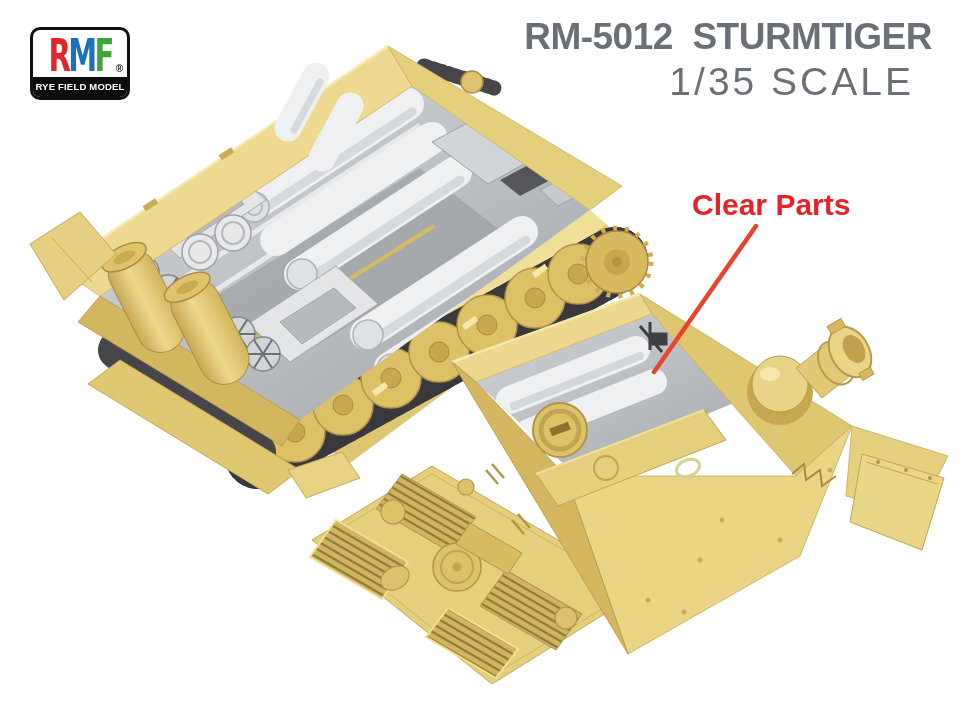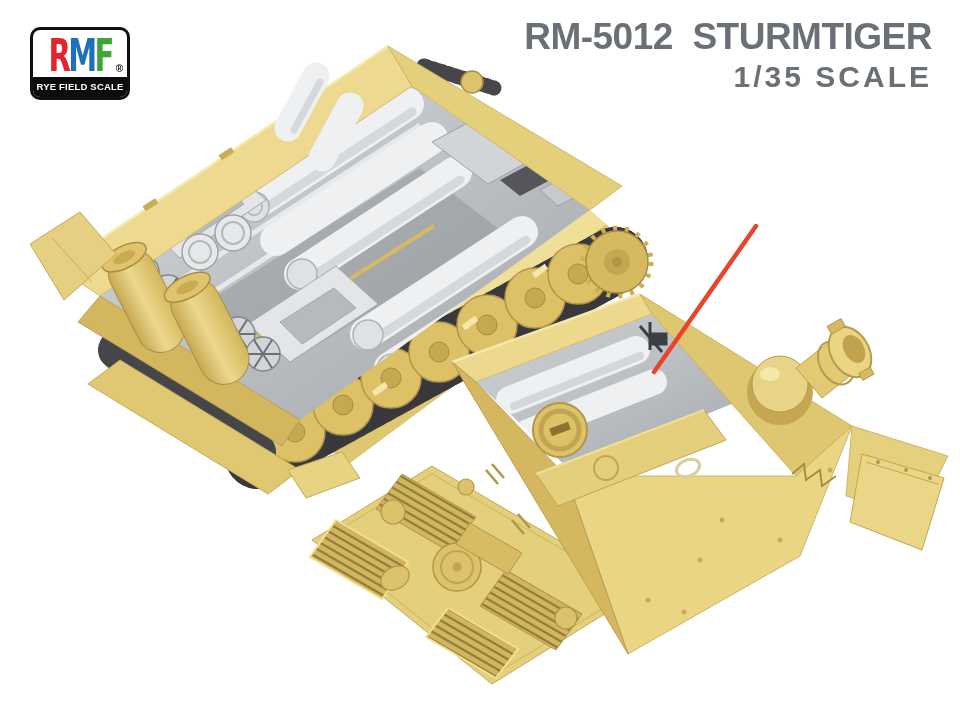--- a/index.html
+++ b/index.html
@@ -13,21 +13,21 @@
         justify-content:center;align-items:center;font-weight:bold;font-size:44px;
         letter-spacing:-4px;transform:scaleX(.66);transform-origin:50% 50%;
         font-family:"DejaVu Sans","Liberation Sans",sans-serif;}
   .logo-reg{position:absolute;right:4px;top:33px;font-size:10px;color:#101010;font-weight:bold;}
   .logo-banner{position:absolute;left:0;bottom:0;width:94px;height:20px;background:#0c0c0c;
         color:#ffffff;font-size:9.5px;font-weight:bold;letter-spacing:.2px;line-height:20px;
         text-align:center;white-space:nowrap;}
   
   .title{position:absolute;top:16px;right:28px;font-size:37px;font-weight:bold;
          letter-spacing:-.5px;white-space:pre;color:#6b7077;}
-  .subtitle{position:absolute;top:60px;right:28px;font-size:30px;font-weight:bold;
+  .subtitle{position:absolute;top:60px;right:46px;font-size:39px;font-weight:normal;
          letter-spacing:3px;white-space:pre;color:#6b7077;}
   
   .clear-parts{position:absolute;left:692px;top:188px;font-size:30px;font-weight:bold;
          letter-spacing:0;color:#e6222a;white-space:nowrap;}
 </style>
 </head>
 <body>
 
 <div class="stage">
 
@@ -315,20 +315,21 @@
   <line x1="756" y1="226" x2="654" y2="372" stroke="#e8442b" stroke-width="4.5" stroke-linecap="round"></line>
 </svg>
 
 <div class="logo">
   <div class="logo-letters">
     <span style="color: rgb(224, 37, 43);">R</span>
     <span style="color: rgb(29, 113, 184);">M</span>
     <span style="color: rgb(63, 165, 53);">F</span>
   </div>
   <span class="logo-reg">®</span>
-  <div class="logo-banner">RYE FIELD SCALE</div>
+  <div class="logo-banner">RYE FIELD MODEL</div>
 </div>
 
 <div class="title" style="color: rgb(107, 112, 119);">RM-5012  STURMTIGER</div>
 <div class="subtitle" style="color: rgb(107, 112, 119);">1/35 SCALE</div>
 
+<div class="clear-parts" style="color: rgb(230, 34, 42);">Clear Parts</div>
 
 </div>
 
 </body></html>

